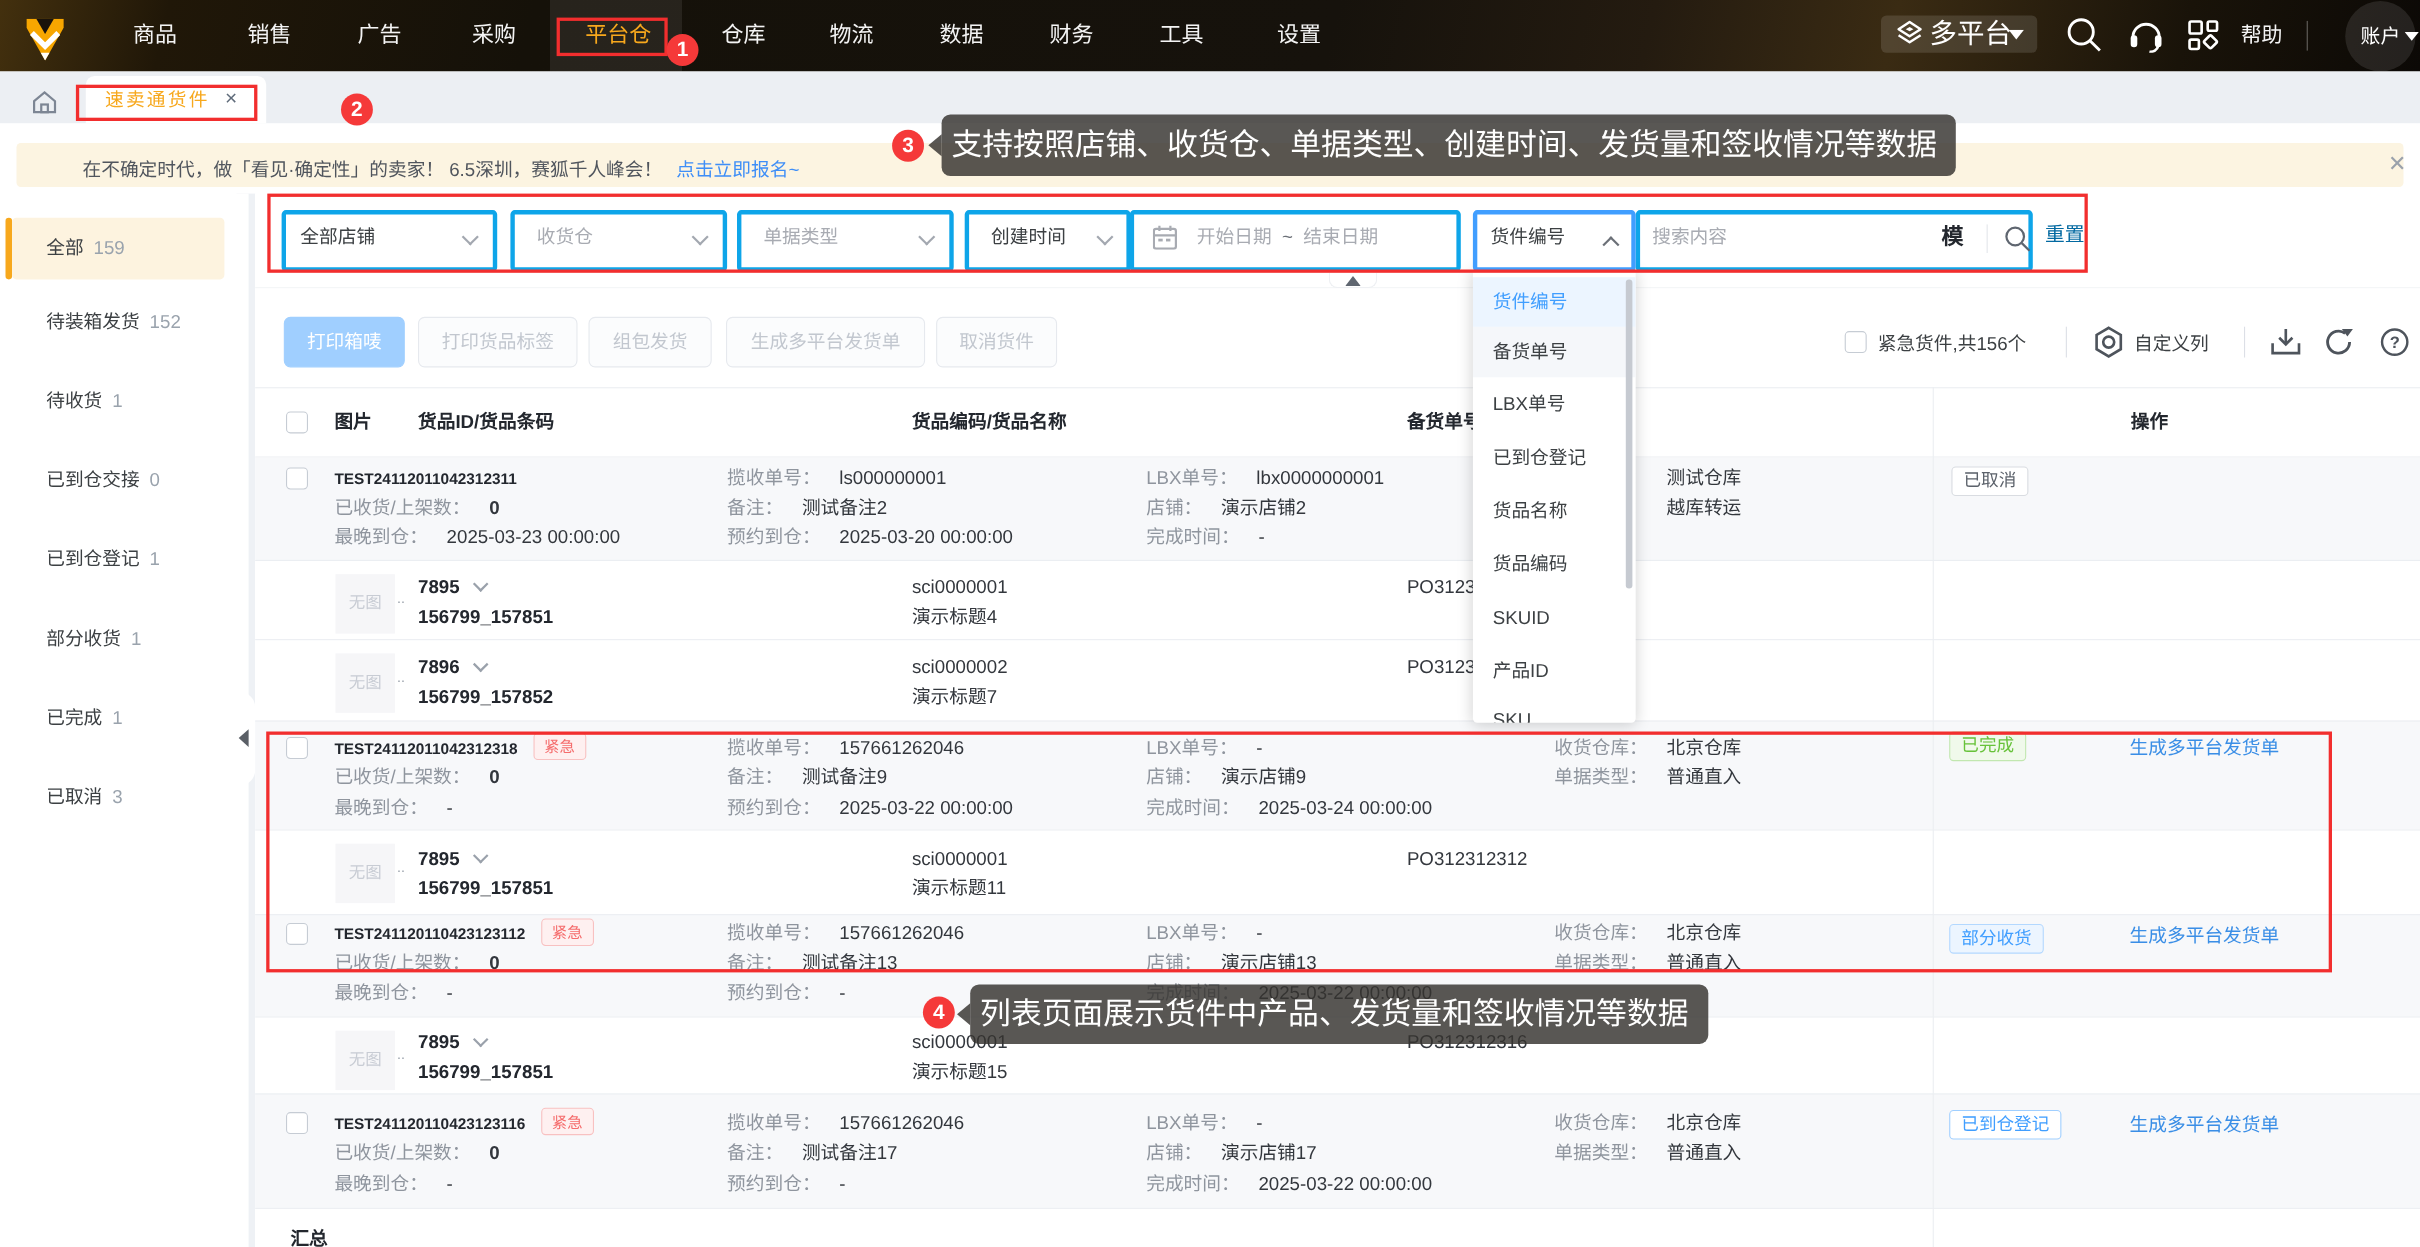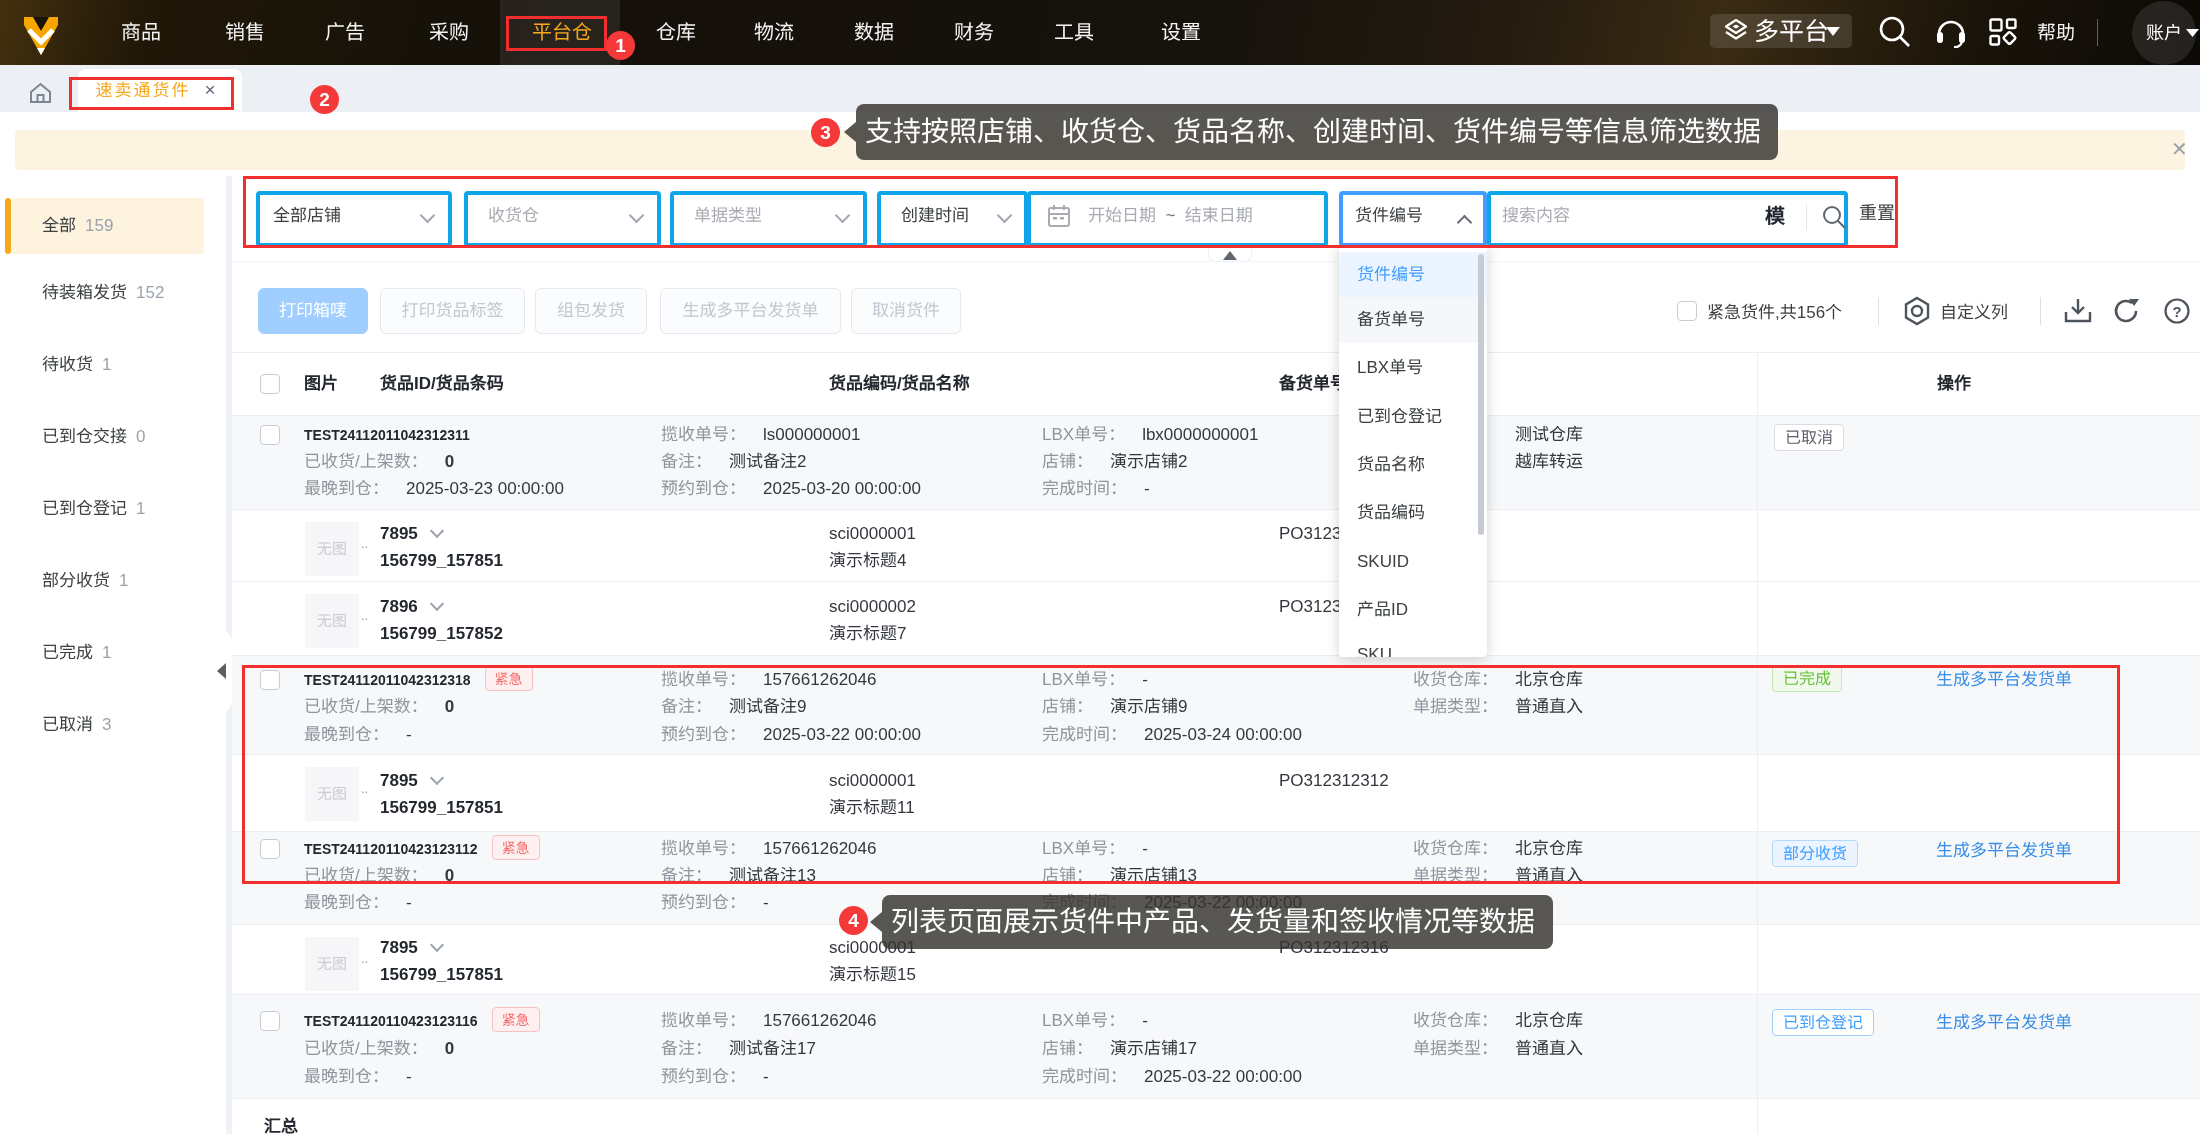--- a/index.html
+++ b/index.html
@@ -127,20 +127,21 @@
 <svg class="a" width="23" height="22" viewBox="0 0 23 22" style="left:29px;top:17px;">
 <path d="M2,10 L11.5,2 L21,10 L21,20 L2,20 Z" fill="none" stroke="#7d8694" stroke-width="2"></path>
 <rect x="8.5" y="13" width="6" height="7" fill="none" stroke="#7d8694" stroke-width="2"></rect>
     </svg>
 <div id="tab1">
       <div class="t">速卖通货件</div>
       <div class="x">×</div>
     </div>
   </div>
 <div class="a" id="banner">
+<div class="txt">在不确定时代，做「看见·确定性」的卖家！ 6.5深圳，赛狐千人峰会！ <span style="display:inline-block;width:8px;"></span><span class="lnk">点击立即报名~</span></div>
 <div class="close">✕</div>
   </div>
 <div class="a" id="gapcol"></div>
 <div class="a" id="sidebar">
 <div class="a" id="sbbar"></div>
     <div class="a" id="sbsel"></div>
 <div class="sbitem" style="top:38px;z-index:2;">全部<span class="n">159</span></div>
 <div class="sbitem" style="top:105px;">待装箱发货<span class="n">152</span></div>
 <div class="sbitem" style="top:177px;">待收货<span class="n">1</span></div>
 <div class="sbitem" style="top:249px;">已到仓交接<span class="n">0</span></div>
@@ -184,21 +185,21 @@
   </div>
 <div class="a sel" style="left:1487px;width:361px;">
 <div class="ph" style="left:11px;">搜索内容</div>
 <div class="a" style="left:274px;top:0;line-height:42px;font-size:20px;font-weight:700;color:#23272e;">模</div>
 <div class="a" style="left:315px;top:9px;width:1px;height:26px;background:#e3e6ea;"></div>
 <svg class="a" width="26" height="26" viewBox="0 0 26 26" style="left:330px;top:9px;">
 <circle cx="11" cy="11" r="8" fill="none" stroke="#5f6670" stroke-width="2"></circle>
 <line x1="17" y1="17" x2="24" y2="24" stroke="#5f6670" stroke-width="2"></line>
     </svg>
   </div>
-<div class="a" style="left:1859px;top:191px;height:44px;line-height:44px;font-size:18px;color:#404040;">重置</div>
+<div class="a" style="left:1859px;top:191px;height:44px;line-height:44px;font-size:18px;color:#0369a1;">重置</div>
 <div class="a" style="left:1208px;top:248px;width:44px;height:14px;background:#fff;border:1px solid #eef0f3;border-top:none;border-radius:0 0 8px 8px;z-index:2;"></div>
 <div class="hline" style="left:232px;top:261px;width:1968px;background:#f3f5f7;"></div>
 <svg class="a" width="14" height="9" viewBox="0 0 14 9" style="left:1223px;top:251px;z-index:3;">
     <polygon points="7,0 14,9 0,9" fill="#5f6670"></polygon>
   </svg>
 <div class="a btn btn-pri" style="left:258px;width:110px;">打印箱唛</div>
 <div class="a btn btn-dis" style="left:380px;width:145px;">打印货品标签</div>
 <div class="a btn btn-dis" style="left:535px;width:112px;">组包发货</div>
 <div class="a btn btn-dis" style="left:660px;width:181px;">生成多平台发货单</div>
 <div class="a btn btn-dis" style="left:851px;width:110px;">取消货件</div>
@@ -340,15 +341,15 @@
 <div class="ddi" style="top:343px;">产品ID</div>
 <div class="ddi" style="top:388px;">SKU</div>
 <div class="a" style="left:139px;top:10px;width:6px;height:281px;background:#c6cad1;border-radius:3px;"></div>
 </div>
 <div class="redbox" style="left:506px;top:16px;width:101px;height:35px;"></div>
 <div class="redc" style="left:606px;top:31px;">1</div>
 <div class="redbox" style="left:69px;top:77px;width:165px;height:33px;"></div>
 <div class="redc" style="left:310px;top:85px;">2</div>
 <div class="redbox" style="left:243px;top:176px;width:1655px;height:72px;"></div>
 <div class="redbox" style="left:242px;top:665px;width:1878px;height:219px;"></div>
-<div class="tip" style="left:856px;top:104px;width:922px;height:56px;line-height:56px;">支持按照店铺、收货仓、货品名称、创建时间、货件编号等信息筛选数据</div>
+<div class="tip" style="left:856px;top:104px;width:922px;height:56px;line-height:56px;">支持按照店铺、收货仓、单据类型、创建时间、发货量和签收情况等数据</div>
 <div class="redc" style="left:811px;top:118px;">3</div>
 <div class="tip" style="left:882px;top:895px;width:671px;height:54px;line-height:54px;">列表页面展示货件中产品、发货量和签收情况等数据</div>
 <div class="redc" style="left:839px;top:906px;">4</div>
 </body></html>

